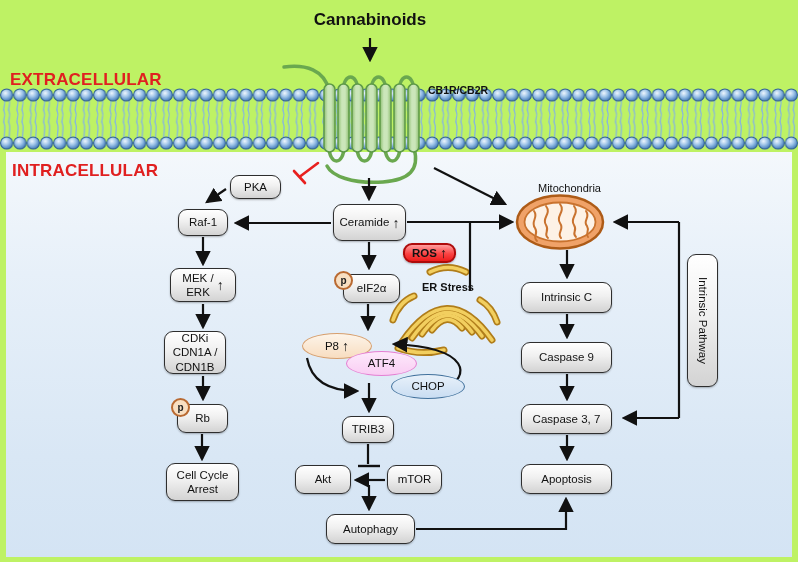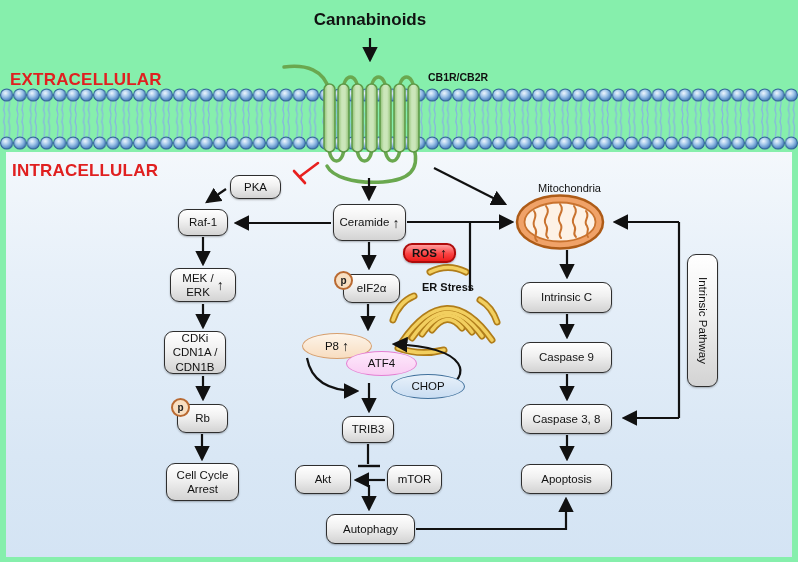--- a/index.html
+++ b/index.html
@@ -1,16 +1,16 @@
 <!DOCTYPE html>
 <html><head>
 <meta charset="utf-8">
 <style>
   html,body{margin:0;padding:0;background:#ffffff;}
-  #stage{position:relative;width:798px;height:562px;background:#86efac;overflow:hidden;
+  #stage{position:relative;width:798px;height:562px;background:#bef264;overflow:hidden;
          font-family:"Liberation Sans", sans-serif;color:#111;}
   #panel{position:absolute;left:6px;top:152px;width:786px;height:405px;z-index:1;
          background:linear-gradient(180deg,#f4f8fc 0%,#e7f0f9 30%,#d9e7f5 75%,#d4e4f4 100%);}
   #layer-svg{position:absolute;left:0;top:0;z-index:2;}
   .txt{position:absolute;z-index:3;}
   .node{position:absolute;z-index:3;display:flex;align-items:center;justify-content:center;
         box-sizing:border-box;border:1.6px solid #2e2e2e;border-radius:9px;
         background:linear-gradient(180deg,#ffffff 0%,#f0f0f0 45%,#d3d3d3 100%);
         box-shadow:0 1px 2px rgba(0,0,0,.28);
         font-size:11.5px;line-height:1.25;text-align:center;white-space:pre-line;color:#111;}
@@ -149,21 +149,21 @@
       <path d="M 445,389 C 470,377 472,348 394,344" marker-end="url(#ah)"></path>
     </g>
 
     <g stroke="#e8201f" stroke-width="2.6" stroke-linecap="round">
       <line x1="318" y1="163" x2="300" y2="176.5"></line>
       <line x1="294" y1="171" x2="305" y2="183"></line>
     </g>
   </svg>
 
   <div class="txt title" style="left:285px;top:10px;width:170px;">Cannabinoids</div>
-  <div class="txt smallbold" style="left:428px;top:71px;">CB1R/CB2R</div>
+  <div class="txt smallbold" style="left:428px;top:84px;">CB1R/CB2R</div>
   <div class="txt redlabel" style="left:10px;top:70px;">EXTRACELLULAR</div>
   <div class="txt redlabel" style="left:12px;top:161px;">INTRACELLULAR</div>
   <div class="txt orglabel" style="left:527px;top:182px;width:85px;text-align:center;">Mitochondria</div>
   <div class="txt erlabel" style="left:409px;top:281px;width:78px;text-align:center;">ER Stress</div>
 
   <div class="node" style="left:230px;top:175px;width:51px;height:24px;">
     <span>PKA</span>
   </div>
   <div class="node" style="left:178px;top:209px;width:50px;height:27px;">
     <span>Raf-1</span>
@@ -223,21 +223,21 @@
     <span>Autophagy</span>
   </div>
 
   <div class="node" style="left:521px;top:282px;width:91px;height:31px;">
     <span>Intrinsic C</span>
   </div>
   <div class="node" style="left:521px;top:342px;width:91px;height:31px;">
     <span>Caspase 9</span>
   </div>
   <div class="node" style="left:521px;top:404px;width:91px;height:30px;">
-    <span>Caspase 3, 8</span>
+    <span>Caspase 3, 7</span>
   </div>
   <div class="node" style="left:521px;top:464px;width:91px;height:30px;">
     <span>Apoptosis</span>
   </div>
   <div class="node" style="left:687px;top:254px;width:31px;height:133px;">
     <span class="vert">Intrinsic Pathway</span>
   </div>
 
 </div>
 

